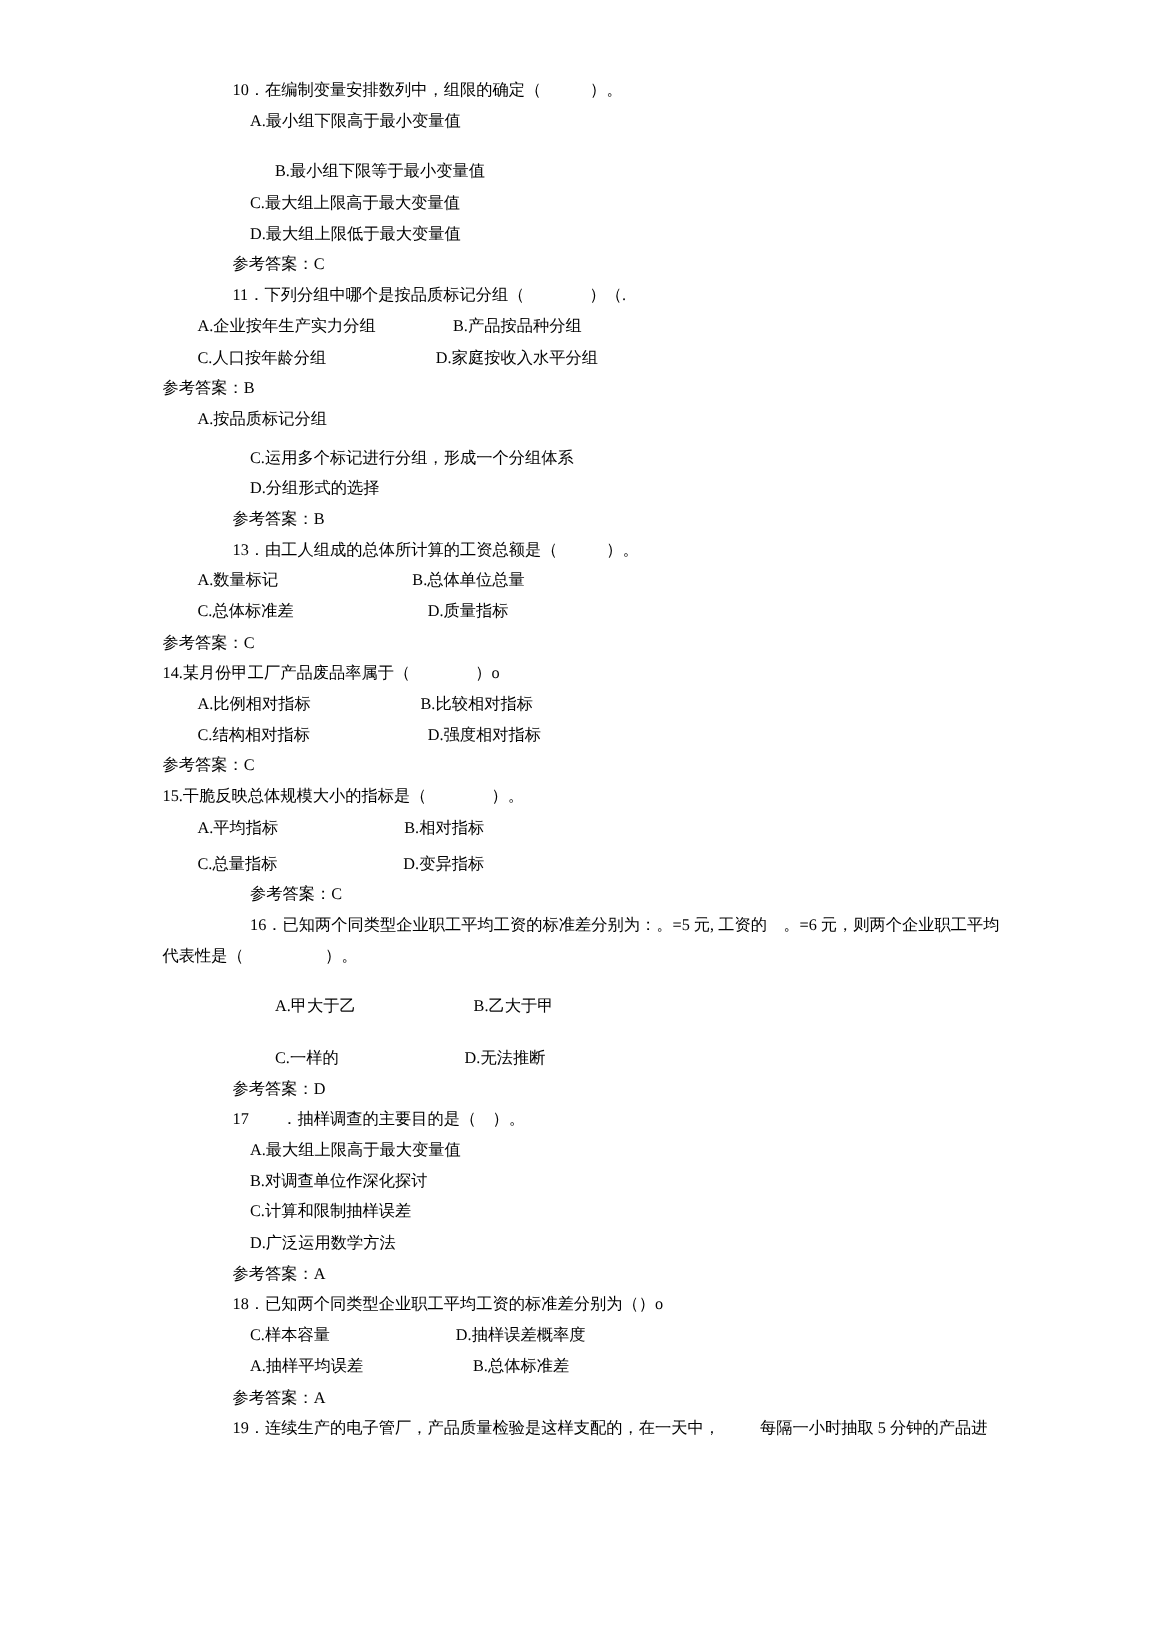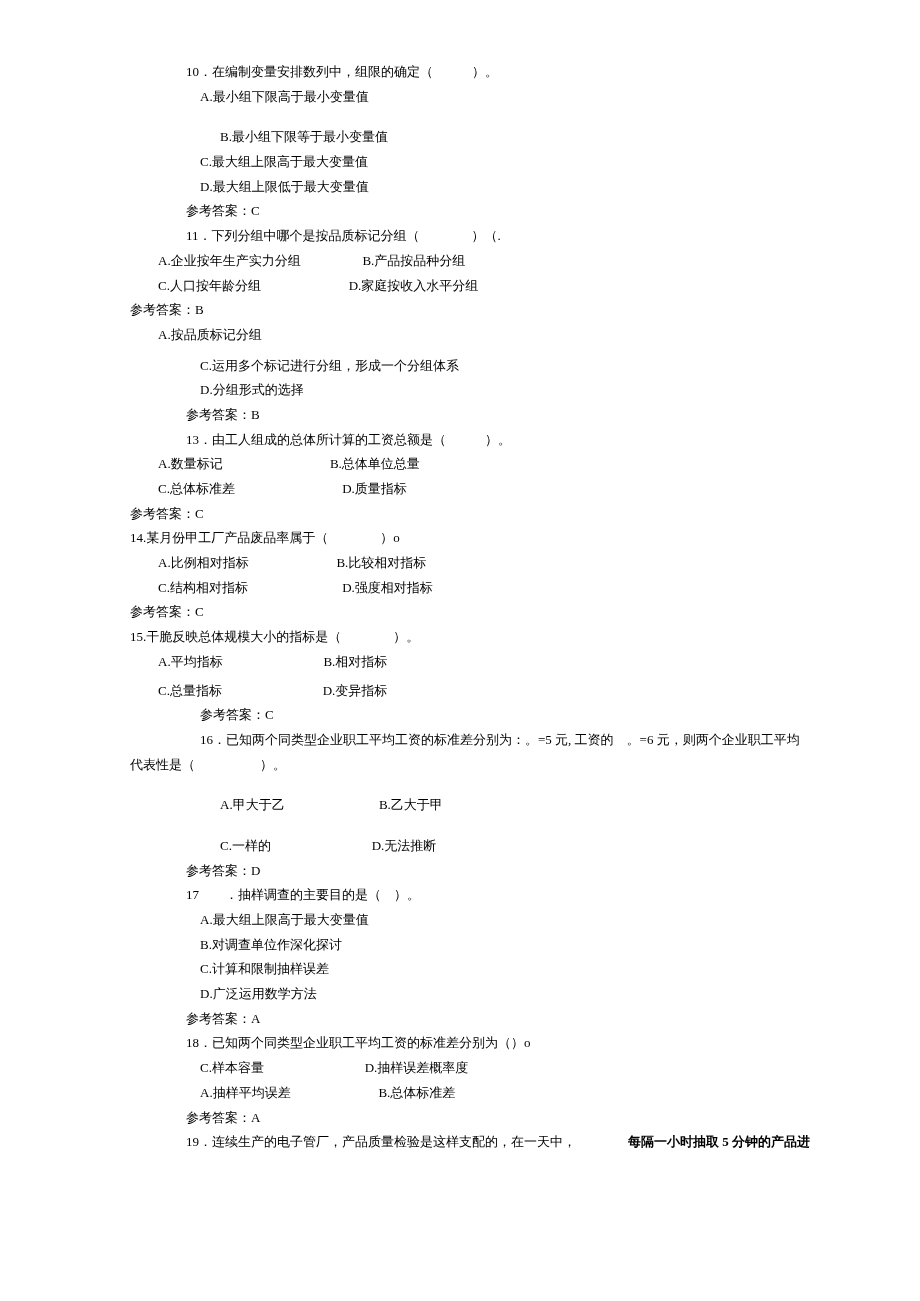--- a/index.html
+++ b/index.html
@@ -18,21 +18,21 @@
   .line {
     white-space: pre;
   }
   .i0 { padding-left: 0px; }
   .i1 { padding-left: 28px; }
   .i2 { padding-left: 56px; }
   .i3 { padding-left: 70px; }
   .i4 { padding-left: 90px; margin-top: 16px; }
   .float-right {
     float: right;
-    font-weight: bold;
+    margin-right: 20px;
   }
   .q19-wrap {
     overflow: hidden;
   }
 </style>
 </head>
 <body>
 
 <div class="page">
 

